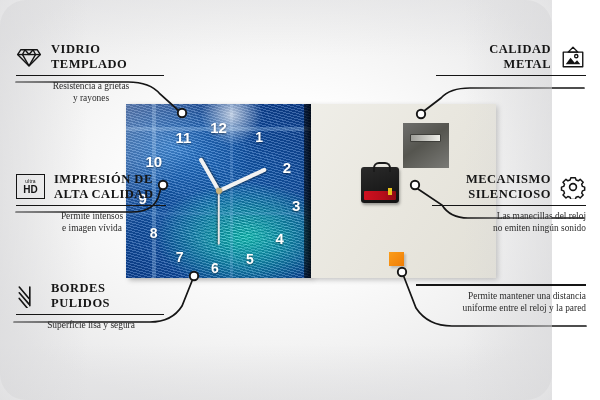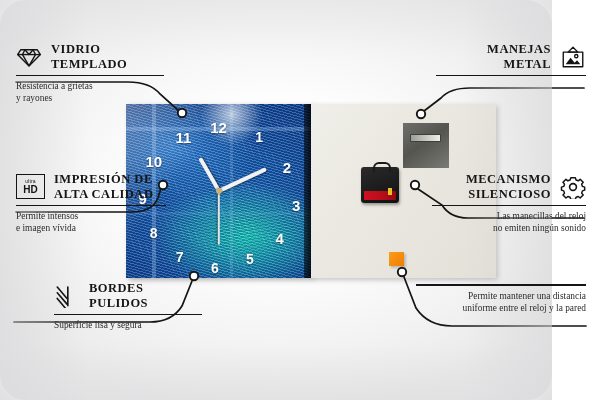--- a/index.html
+++ b/index.html
@@ -119,21 +119,21 @@
   .callout .ttl {
     font-weight:bold; letter-spacing:.5px; color:#161616;
     font-size:12.5px; line-height:1.18; white-space:pre-line;
   }
   .callout .rule { height:1.6px; background:#151515; margin-top:3px; }
   .callout .sub {
     font-size:9.4px; color:#2c2c2c; line-height:1.3; margin-top:4px; white-space:pre-line;
   }
   .callout.left  .head { justify-content:flex-start; }
   .callout.left  .ttl  { text-align:left; }
-  .callout.left  .sub  { text-align:left; }
+  .callout.left  .sub  { text-align:center; }
   .callout.right .head { justify-content:flex-end; }
   .callout.right .ttl  { text-align:right; }
   .callout.right .sub  { text-align:right; }
 
   .ico { width:26px; height:24px; flex:0 0 26px; display:block; }
   .hdbox {
     width:27px; height:23px; border:1.6px solid #141414; flex:0 0 27px;
     display:flex; flex-direction:column; align-items:center; justify-content:center;
     font-family:"Liberation Sans", sans-serif; color:#141414; line-height:1;
   }
@@ -235,40 +235,40 @@
         <span class="h">HD</span>
       </div>
       <div class="ttl">IMPRESIÓN DE
 ALTA CALIDAD</div>
     </div>
     <div class="rule" style="width:150px;"></div>
     <div class="sub">Permite intensos
 e imagen vívida</div>
   </div>
 
-  <div class="callout left" style="left:16px;top:281px;width:150px;margin-left:38px;">
+  <div class="callout left" style="left:16px;top:281px;width:150px;">
     <div class="head">
       <svg class="ico" viewBox="0 0 32 28">
         <g fill="none" stroke="#141414" stroke-width="2" stroke-linecap="round">
           <path d="M4,3 L16,17"></path>
             <path d="M4,10 L16,24"></path>
             <path d="M4,17 L14,29"></path>
           <path d="M17,3 L17,26"></path>
         </g>
       </svg>
       <div class="ttl">BORDES
 PULIDOS</div>
     </div>
     <div class="rule" style="width:148px;"></div>
     <div class="sub">Superficie lisa y segura</div>
   </div>
 
   <div class="callout right" style="left:434px;top:42px;width:152px;">
     <div class="head">
-      <div class="ttl">MANEJAS
+      <div class="ttl">CALIDAD
 METAL</div>
       <svg class="ico" viewBox="0 0 32 28">
         <g fill="none" stroke="#141414" stroke-width="1.7" stroke-linejoin="round">
           <rect x="4" y="8" width="24" height="18"></rect>
           <path d="M16,2 L10,8 H22 Z"></path>
           <path d="M7,23 L13,15 L18,21 L21,18 L25,23 Z" fill="#141414" stroke="none"></path>
           <circle cx="20" cy="13" r="2"></circle>
         </g>
       </svg>
     </div>

